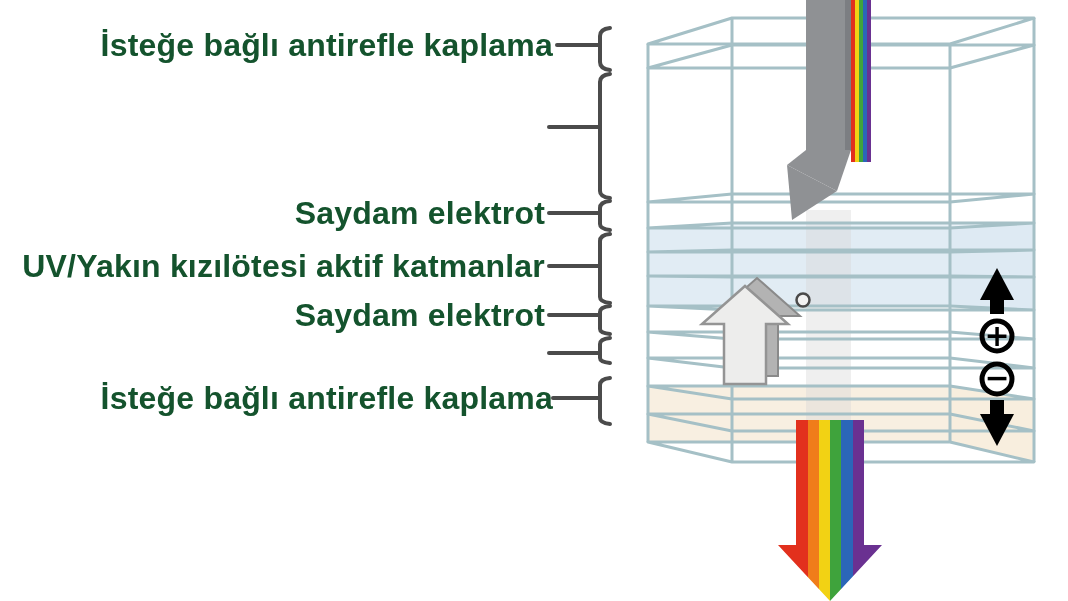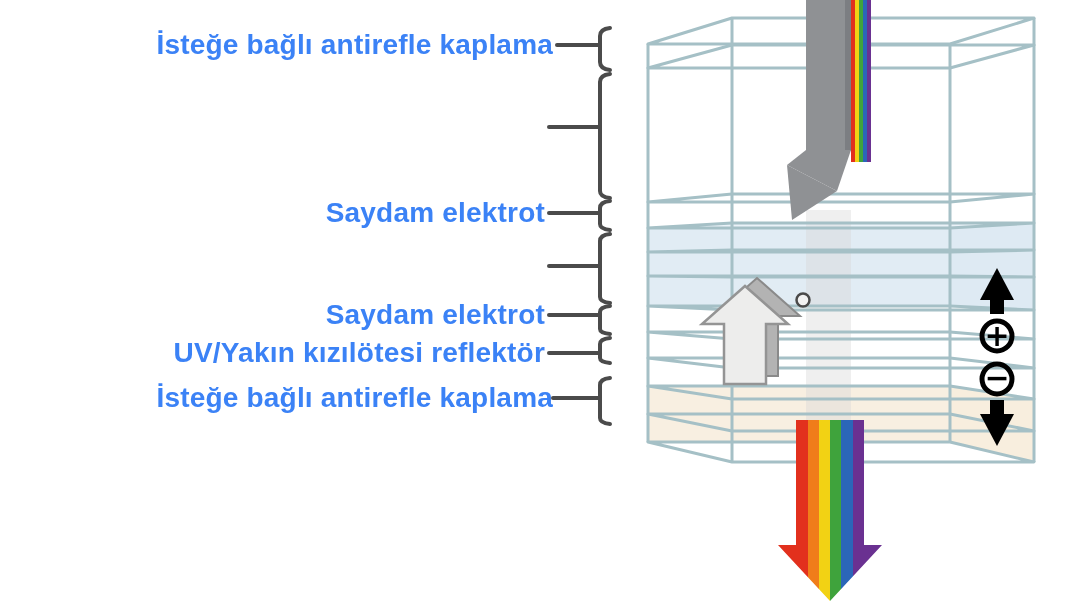--- a/index.html
+++ b/index.html
@@ -2,21 +2,21 @@
 <html><head>
 <meta charset="utf-8">
 <style>
   html,body{margin:0;padding:0;background:#ffffff;}
   .stage{
     position:relative;width:1068px;height:601px;background:#ffffff;
     overflow:hidden;font-family:"Liberation Sans",sans-serif;
   }
   .gfx{position:absolute;left:0;top:0;}
   .layer-label{
-    position:absolute;font-weight:700;font-size:28px;color:#3b82f6;
+    position:absolute;font-weight:700;font-size:32px;color:#14532d;
     white-space:nowrap;text-align:right;letter-spacing:.2px;line-height:30px;
   }
   .pol-sign{font-weight:700;font-size:30px;font-family:"DejaVu Sans",sans-serif;}
 </style>
 </head>
 <body>
 
 <div class="stage">
 
   <svg class="gfx" width="1068" height="601" viewBox="0 0 1068 601">
@@ -109,17 +109,17 @@
       <path d="M610,201 Q600,202 600,208 L600,224 Q600,229 610,230"></path>
       <path d="M610,234 Q600,235 600,241 L600,297 Q600,302 610,303"></path>
       <path d="M610,306 Q600,307 600,312 L600,329 Q600,333 610,334"></path>
       <path d="M610,338 Q600,339 600,344 L600,358 Q600,362 610,363"></path>
       <path d="M610,378 Q600,379 600,385 L600,418 Q600,423 610,424"></path>
     </g>
   </svg>
 
   <div class="layer-label" style="top:30px;right:515px;">İsteğe bağlı antirefle kaplama</div>
   <div class="layer-label" style="top:198px;right:523px;">Saydam elektrot</div>
+  <div class="layer-label" style="top:251px;right:523px;">UV/Yakın kızılötesi aktif katmanlar</div>
   <div class="layer-label" style="top:300px;right:523px;">Saydam elektrot</div>
-  <div class="layer-label" style="top:338px;right:523px;">UV/Yakın kızılötesi reflektör</div>
   <div class="layer-label" style="top:383px;right:515px;">İsteğe bağlı antirefle kaplama</div>
 
 </div>
 
 </body></html>

